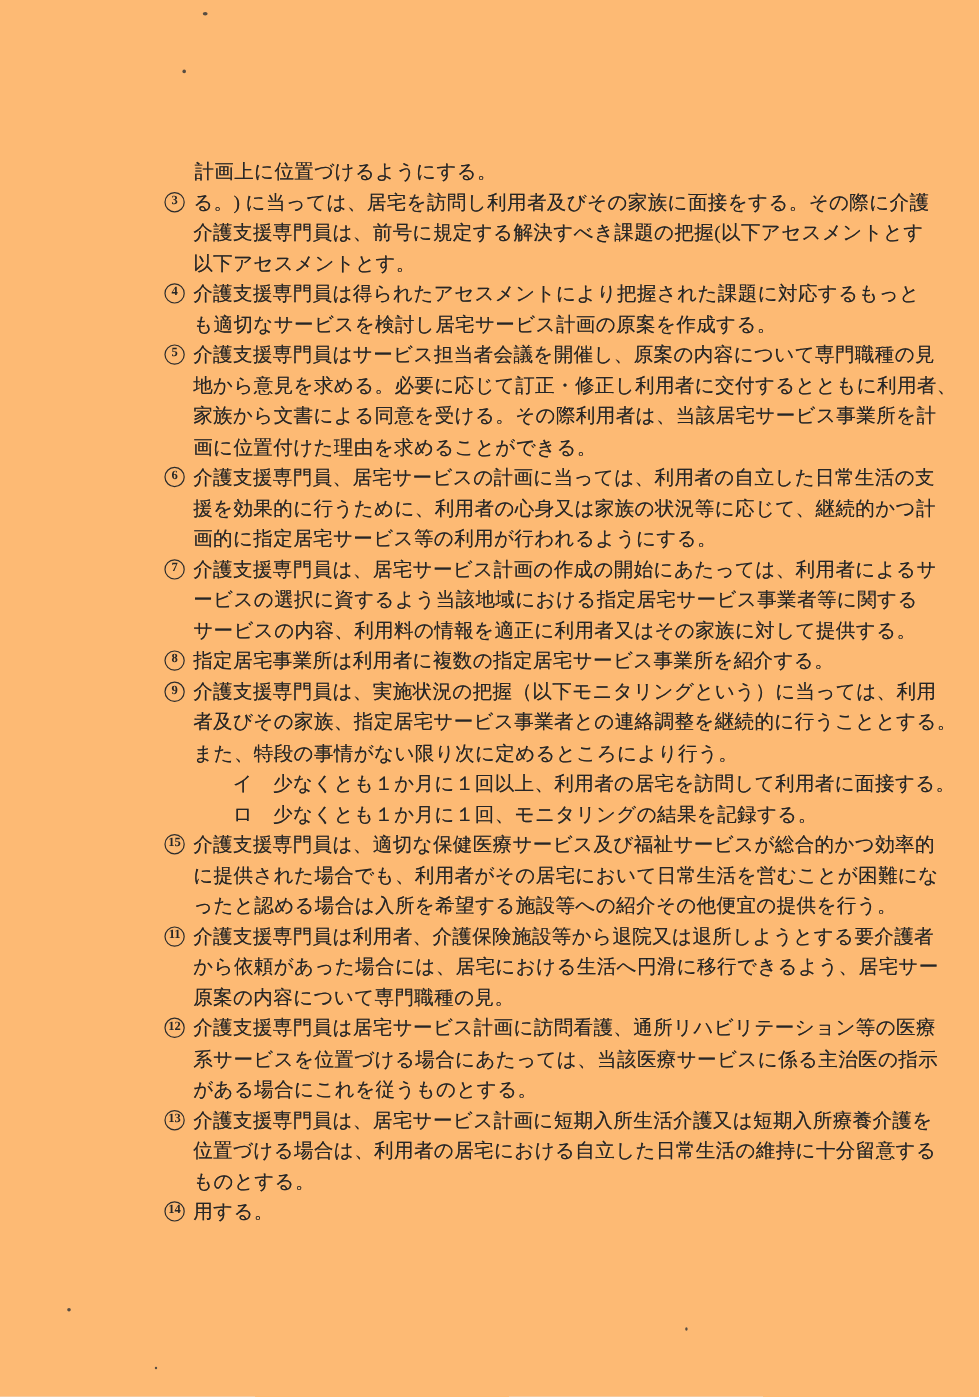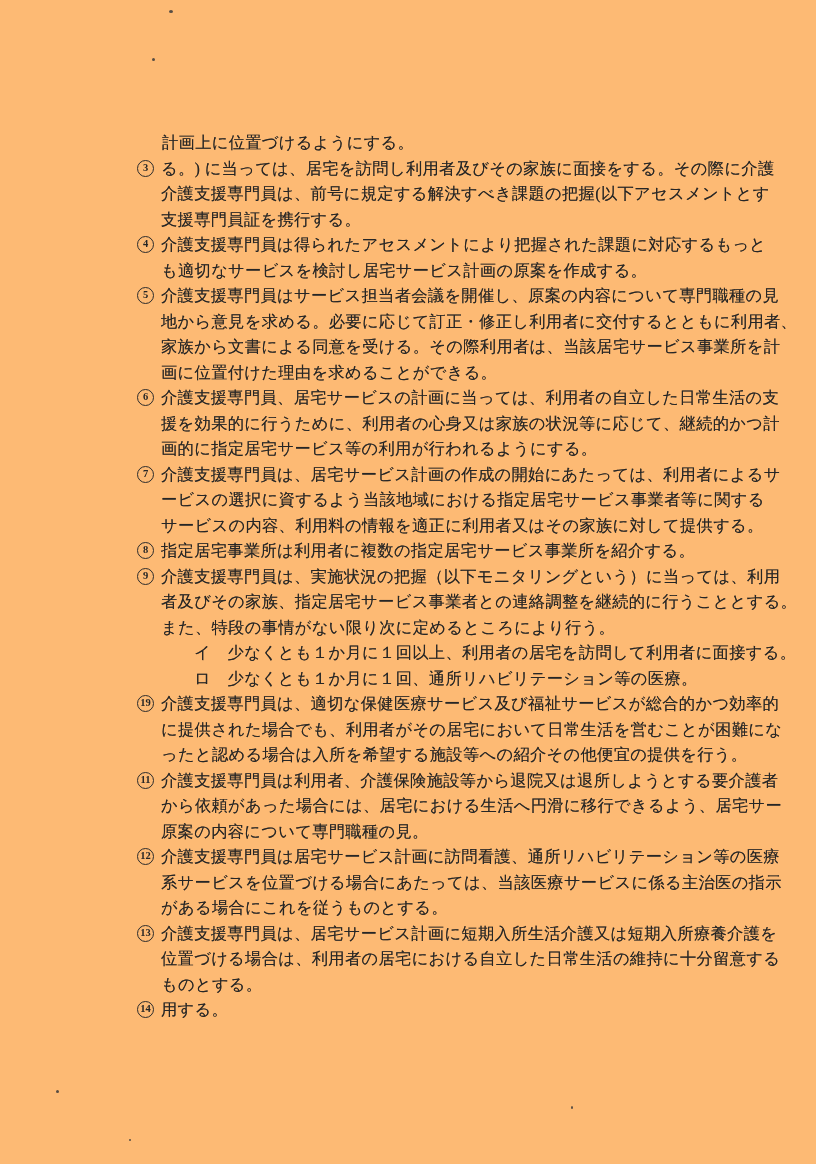--- a/index.html
+++ b/index.html
@@ -58,21 +58,21 @@
 
 <div class="page">
   <div class="textblock">
     <div class="line intro">計画上に位置づけるようにする。</div>
     <div>
         <div class="item">
           <span class="marker">3</span>
           <div class="lines">
             <div class="line">る。) に当っては、居宅を訪問し利用者及びその家族に面接をする。その際に介護</div>
             <div class="line">介護支援専門員は、前号に規定する解決すべき課題の把握(以下アセスメントとす</div>
-            <div class="line">支援専門員証を携行する。</div>
+            <div class="line">以下アセスメントとす。</div>
           </div>
         </div>
         <div class="item">
           <span class="marker">4</span>
           <div class="lines">
             <div class="line">介護支援専門員は得られたアセスメントにより把握された課題に対応するもっと</div>
             <div class="line">も適切なサービスを検討し居宅サービス計画の原案を作成する。</div>
           </div>
         </div>
         <div class="item">
@@ -106,25 +106,25 @@
             <div class="line">指定居宅事業所は利用者に複数の指定居宅サービス事業所を紹介する。</div>
           </div>
         </div>
         <div class="item">
           <span class="marker">9</span>
           <div class="lines">
             <div class="line">介護支援専門員は、実施状況の把握（以下モニタリングという）に当っては、利用</div>
             <div class="line">者及びその家族、指定居宅サービス事業者との連絡調整を継続的に行うこととする。</div>
             <div class="line">また、特段の事情がない限り次に定めるところにより行う。</div>
             <div class="line indent">イ　少なくとも１か月に１回以上、利用者の居宅を訪問して利用者に面接する。</div>
-            <div class="line indent">ロ　少なくとも１か月に１回、通所リハビリテーション等の医療。</div>
+            <div class="line indent">ロ　少なくとも１か月に１回、モニタリングの結果を記録する。</div>
           </div>
         </div>
         <div class="item">
-          <span class="marker">19</span>
+          <span class="marker">15</span>
           <div class="lines">
             <div class="line">介護支援専門員は、適切な保健医療サービス及び福祉サービスが総合的かつ効率的</div>
             <div class="line">に提供された場合でも、利用者がその居宅において日常生活を営むことが困難にな</div>
             <div class="line">ったと認める場合は入所を希望する施設等への紹介その他便宜の提供を行う。</div>
           </div>
         </div>
         <div class="item">
           <span class="marker">11</span>
           <div class="lines">
             <div class="line">介護支援専門員は利用者、介護保険施設等から退院又は退所しようとする要介護者</div>

